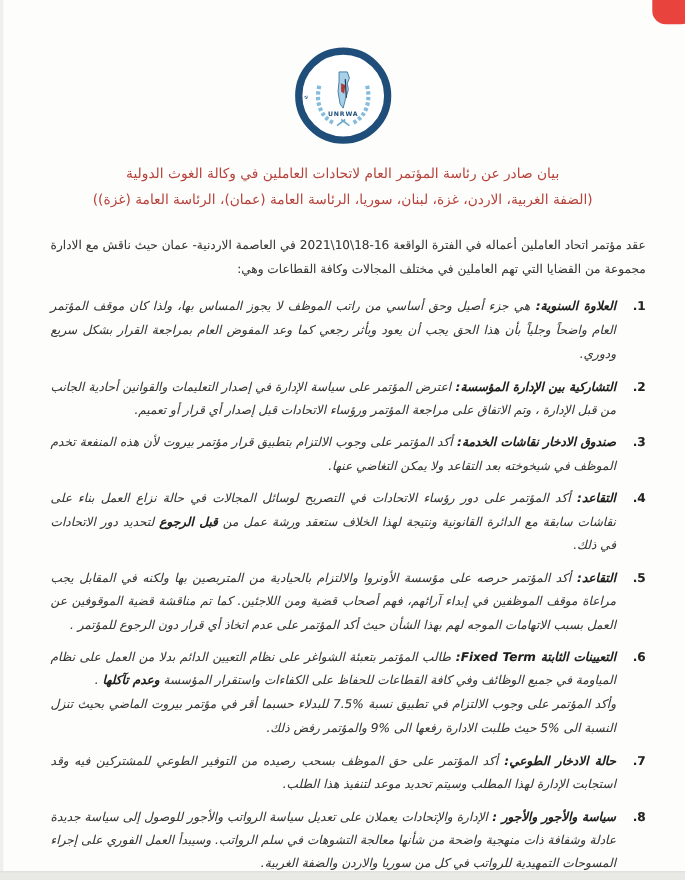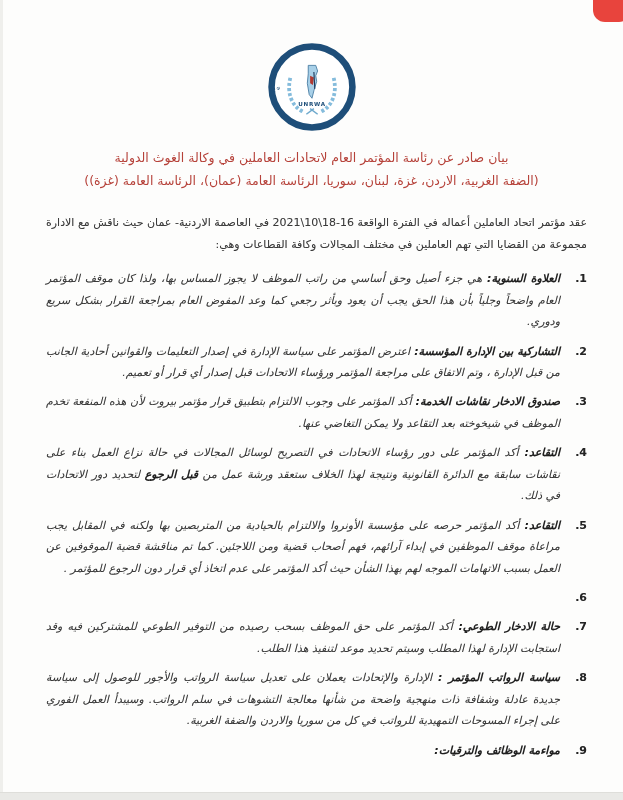--- a/index.html
+++ b/index.html
@@ -115,32 +115,34 @@
       </div>
       <div class="list-item">
         <span class="marker">5.</span>
         <div class="item-body">
           <div class="par"><b>التقاعد: </b><span>أكد المؤتمر حرصه على مؤسسة الأونروا والالتزام بالحيادية من المتربصين بها ولكنه في المقابل يجب مراعاة موقف الموظفين في إبداء آرائهم، فهم أصحاب قضية ومن اللاجئين. كما تم مناقشة قضية الموقوفين عن العمل بسبب الاتهامات الموجه لهم بهذا الشأن حيث أكد المؤتمر على عدم اتخاذ أي قرار دون الرجوع للمؤتمر .</span></div>
         </div>
       </div>
       <div class="list-item">
         <span class="marker">6.</span>
         <div class="item-body">
+          <div class="par"><b>التعيينات الثابتة Fixed Term: </b><span>طالب المؤتمر بتعبئة الشواغر على نظام التعيين الدائم بدلا من العمل على نظام المياومة في جميع الوظائف وفي كافة القطاعات للحفاظ على الكفاءات واستقرار المؤسسة </span><b>وعدم تآكلها</b><span> .</span></div>
+          <div class="par"><span>وأكد المؤتمر على وجوب الالتزام في تطبيق نسبة %7.5 للبدلاء حسبما أقر في مؤتمر بيروت الماضي بحيث تنزل النسبة الى %5 حيث طلبت الادارة رفعها الى %9 والمؤتمر رفض ذلك.</span></div>
         </div>
       </div>
       <div class="list-item">
         <span class="marker">7.</span>
         <div class="item-body">
           <div class="par"><b>حالة الادخار الطوعي: </b><span>أكد المؤتمر على حق الموظف بسحب رصيده من التوفير الطوعي للمشتركين فيه وقد استجابت الإدارة لهذا المطلب وسيتم تحديد موعد لتنفيذ هذا الطلب.</span></div>
         </div>
       </div>
       <div class="list-item">
         <span class="marker">8.</span>
         <div class="item-body">
-          <div class="par"><b>سياسة الرواتب المؤتمر : </b><span>الإدارة والإتحادات يعملان على تعديل سياسة الرواتب والأجور للوصول إلى سياسة جديدة عادلة وشفافة ذات منهجية واضحة من شأنها معالجة التشوهات في سلم الرواتب. وسيبدأ العمل الفوري على إجراء المسوحات التمهيدية للرواتب في كل من سوريا والاردن والضفة الغربية.</span></div>
+          <div class="par"><b>سياسة والأجور والأجور : </b><span>الإدارة والإتحادات يعملان على تعديل سياسة الرواتب والأجور للوصول إلى سياسة جديدة عادلة وشفافة ذات منهجية واضحة من شأنها معالجة التشوهات في سلم الرواتب. وسيبدأ العمل الفوري على إجراء المسوحات التمهيدية للرواتب في كل من سوريا والاردن والضفة الغربية.</span></div>
         </div>
       </div>
       <div class="list-item">
         <span class="marker">9.</span>
         <div class="item-body">
           <div class="par"><b>مواءمة الوظائف والترقيات:</b></div>
         </div>
       </div>
     </div>
 

